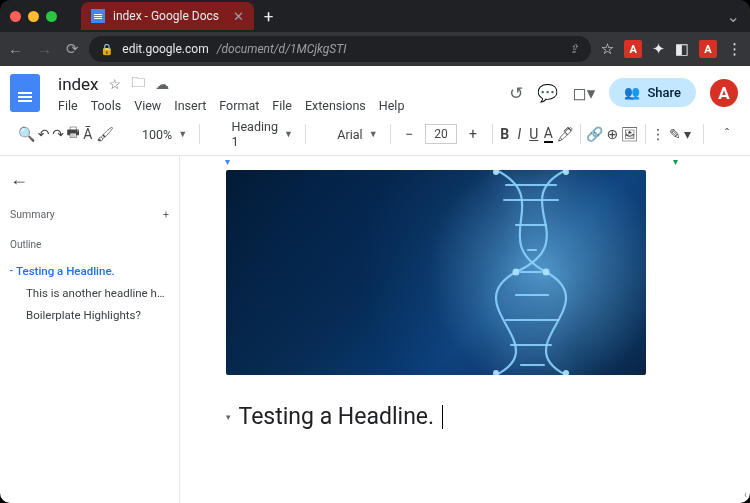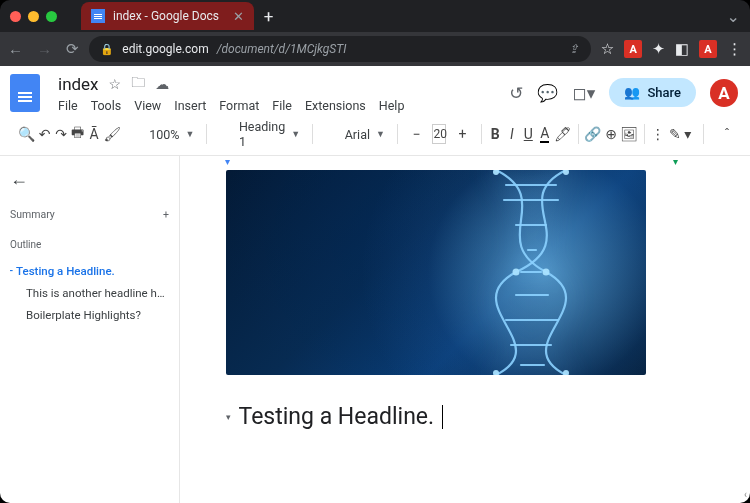--- a/index.html
+++ b/index.html
@@ -39,21 +39,21 @@
   .menu-row { display:flex; gap:13px; font-size:12.5px; color:#3c4043; margin-top:2px;}
   .mb-right { margin-left:auto; display:flex; gap:14px; align-items:center; color:#5f6368; font-size:17px;}
   .share { background:#c2e7ff; color:#001d35; font-size:13px; padding:7px 15px; border-radius:30px; display:flex; gap:7px; align-items:center; font-weight:500;}
 
   .toolbar { display:flex; align-items:center; gap:2px; padding: 4px 10px 6px 18px; border-bottom:1px solid #e6e6e6; color:#444; }
   .tbtn { width:26px; height:26px; display:flex; align-items:center; justify-content:center; font-size:14px; color:#444; border-radius:4px;}
   .tsel { display:flex; align-items:center; gap:6px; font-size:12.5px; padding:0 6px; color:#3c4043;margin-left:20px;}
   .tsel .car { font-size:9px; color:#5f6368;}
   .sep { width:1px; height:20px; background:#ddd; margin:0 4px;}
   .fsz { display:flex; align-items:center; gap:3px;}
-  .fsz .box { width:14px; height:20px; border:1px solid #ccc; text-align:center; font-size:12px; line-height:19px;}
+  .fsz .box { width:32px; height:20px; border:1px solid #ccc; text-align:center; font-size:12px; line-height:19px;}
   .tbar-right { margin-left:auto; display:flex; gap:6px; align-items:center;}
 
   .workspace { flex:1; display:flex; overflow:hidden; position:relative; }
   .ruler-mark { position:absolute; top:0; left:225px; color:#4285f4; font-size:10px;}
   .ruler-mark.r { left:auto; right:72px; color:#0f9d58;}
   .sidebar { width:180px; border-right:1px solid #e6e6e6; padding:12px 10px; font-size:12px; color:#3c4043;}
   .sidebar .back { font-size:18px; margin-bottom:18px; color:#3c4043;}
   .sb-head { display:flex; justify-content:space-between; font-size:10.5px; color:#5f6368; margin-bottom:18px;}
   .sb-sub { font-size:10px; color:#5f6368; margin-bottom:10px;}
   .oi { padding:4px 0 4px 6px; font-size:11.5px; color:#3c4043; white-space:nowrap; overflow:hidden; text-overflow:ellipsis;}

